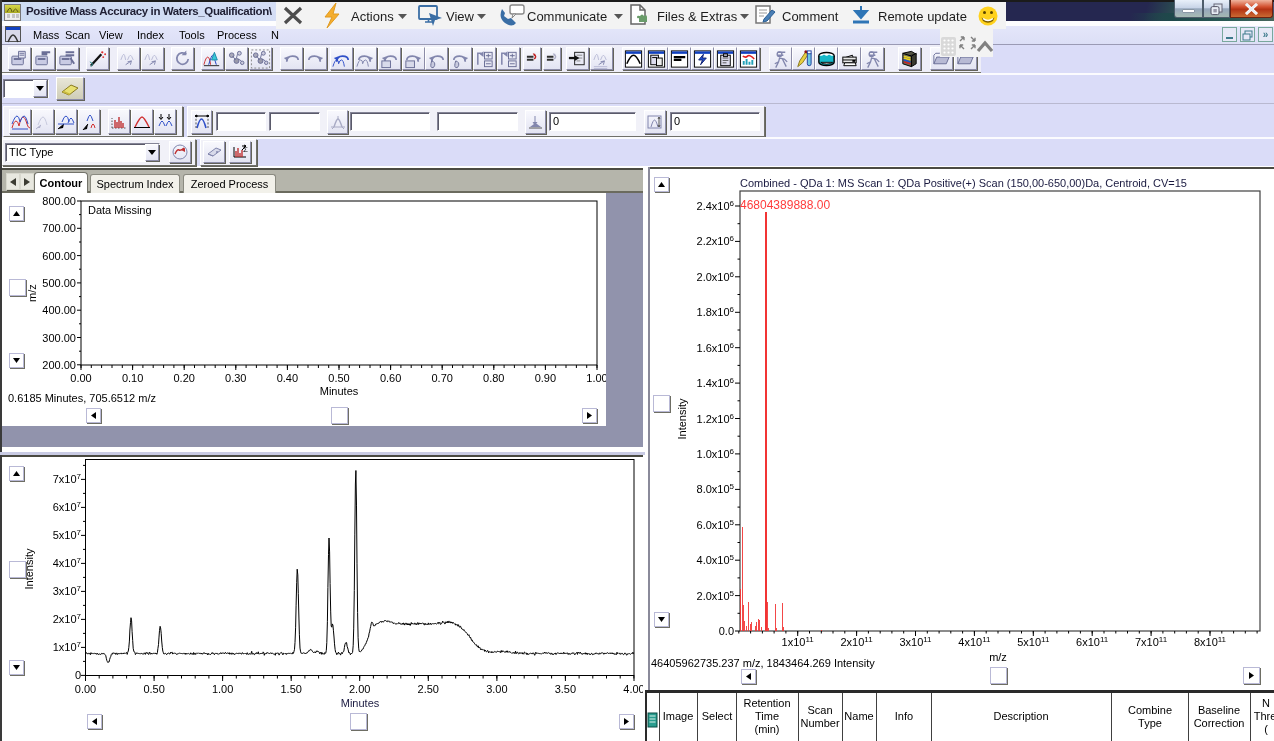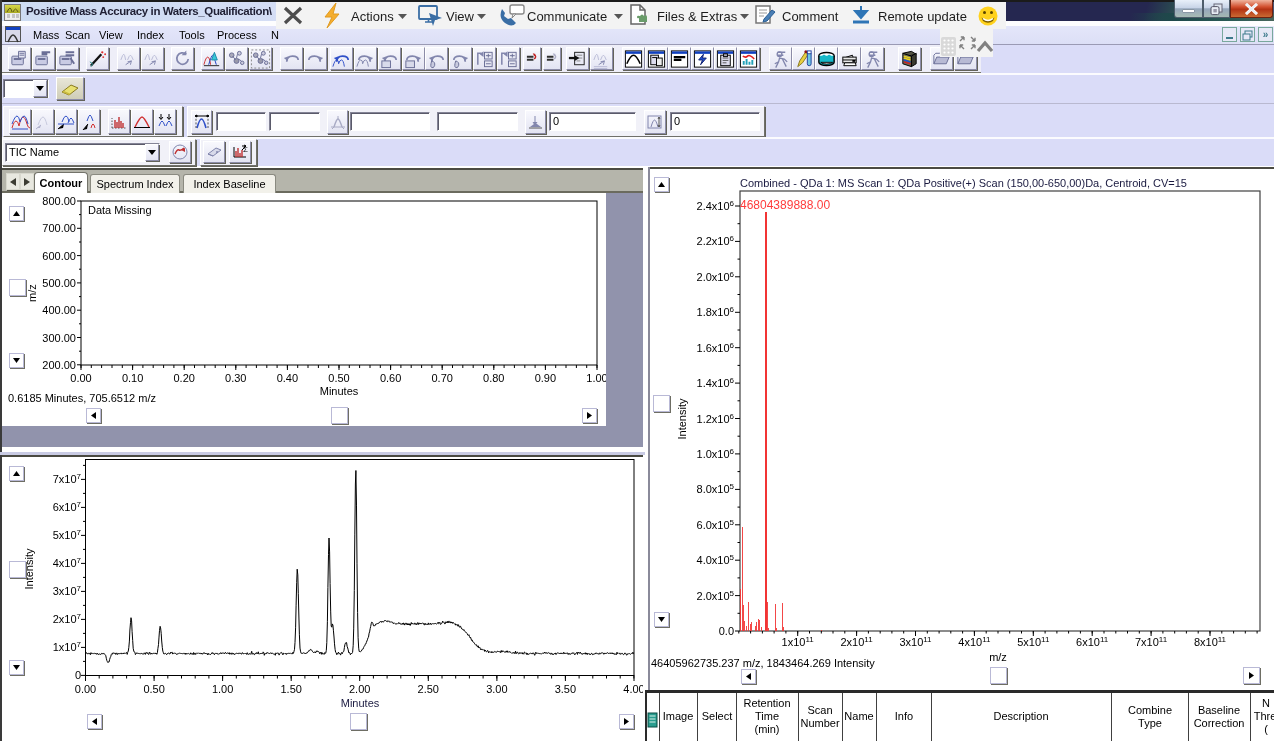--- a/index.html
+++ b/index.html
@@ -471,21 +471,21 @@
       <rect x="2" y="3" width="13" height="12" stroke="#8286ad"></rect>
       <path d="M5 14q2-7 3.5-7t3.5 7" stroke="#8286ad"></path>
       <path d="M13 4v10M12 6l1-2 1 2M12 12l1 2 1-2" stroke="#555"></path>
     </svg>
   </div>
 <div class="fld" style="left:670px;top:112px;width:90px;height:19px">0</div>
 
 <div class="abs" style="left:2px;top:137px;width:1272px;height:2px;background:#fbfbfe"></div>
 <div class="panel" style="left:2px;top:139px;width:194px;height:27px"></div>
 <div class="panel" style="left:200px;top:139px;width:57px;height:27px"></div>
-<div class="fld" style="left:5px;top:143px;width:155px;height:19px">TIC Name</div>
+<div class="fld" style="left:5px;top:143px;width:155px;height:19px">TIC Type</div>
 <div class="tb" style="left:145px;top:144px;width:14px;height:17px">
     <svg width="8" height="5">
       <path d="M0 0h8L4 5z" fill="#000"></path>
     </svg>
   </div>
 <div class="tb" style="left:169px;top:141px;width:22px;height:22px">
     <svg width="18" height="18" viewBox="0 0 18 18" fill="none">
       <circle cx="9" cy="9" r="7" stroke="#8286ad"></circle>
       <path d="M4 11q2-5 4-4t5-2" stroke="#c03030" stroke-width="1.4"></path>
       <path d="M10 7l4-2v4z" fill="#c03030"></path>
@@ -520,21 +520,21 @@
     </svg>
   </div>
 <div class="sb" style="left:20px;top:173px;width:14px;height:17px;border-color:#d8d8ce;background:#e8e8e0;box-shadow:1px 1px 0 #55554a">
     <svg width="6" height="8">
       <path d="M0 0v8l6-4z" fill="#3b3b32"></path>
     </svg>
   </div>
 
 <div class="abs" style="left:34px;top:172px;width:54px;height:21px;background:#fff;border:1px solid #73736a;border-bottom:none;border-radius:4px 4px 0 0;font-size:11px;font-weight:bold;text-align:center;padding-top:4px">Contour</div>
 <div class="abs" style="left:90px;top:174px;width:90px;height:19px;background:#f2f1ea;border:1px solid #8a8a80;border-bottom:none;border-radius:3px 3px 0 0;font-size:11px;text-align:center;padding-top:3px">Spectrum Index</div>
-<div class="abs" style="left:183px;top:174px;width:93px;height:19px;background:#f2f1ea;border:1px solid #8a8a80;border-bottom:none;border-radius:3px 3px 0 0;font-size:11px;text-align:center;padding-top:3px">Index Baseline</div>
+<div class="abs" style="left:183px;top:174px;width:93px;height:19px;background:#f2f1ea;border:1px solid #8a8a80;border-bottom:none;border-radius:3px 3px 0 0;font-size:11px;text-align:center;padding-top:3px">Zeroed Process</div>
 
 <svg class="abs" style="left:2px;top:193px" width="604" height="233" viewBox="0 0 604 233">
   <rect x="79" y="8" width="516" height="164" fill="#fff" stroke="#000"></rect>
   <g stroke="#000">
 
     <line x1="75" y1="8.0" x2="79" y2="8.0"></line>
       <line x1="75" y1="35.3" x2="79" y2="35.3"></line>
       <line x1="75" y1="62.6" x2="79" y2="62.6"></line>
       <line x1="75" y1="89.9" x2="79" y2="89.9"></line>
       <line x1="75" y1="117.2" x2="79" y2="117.2"></line>

